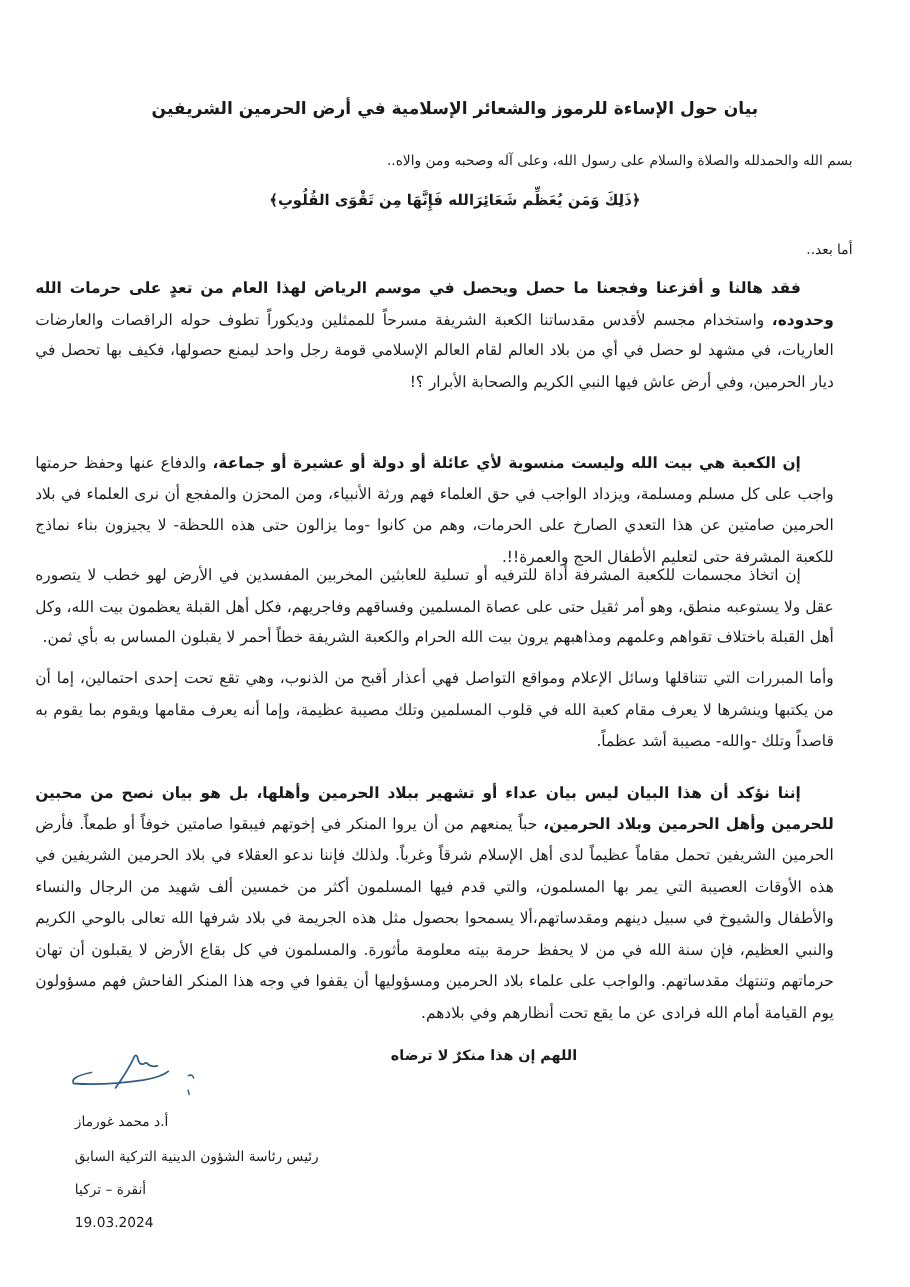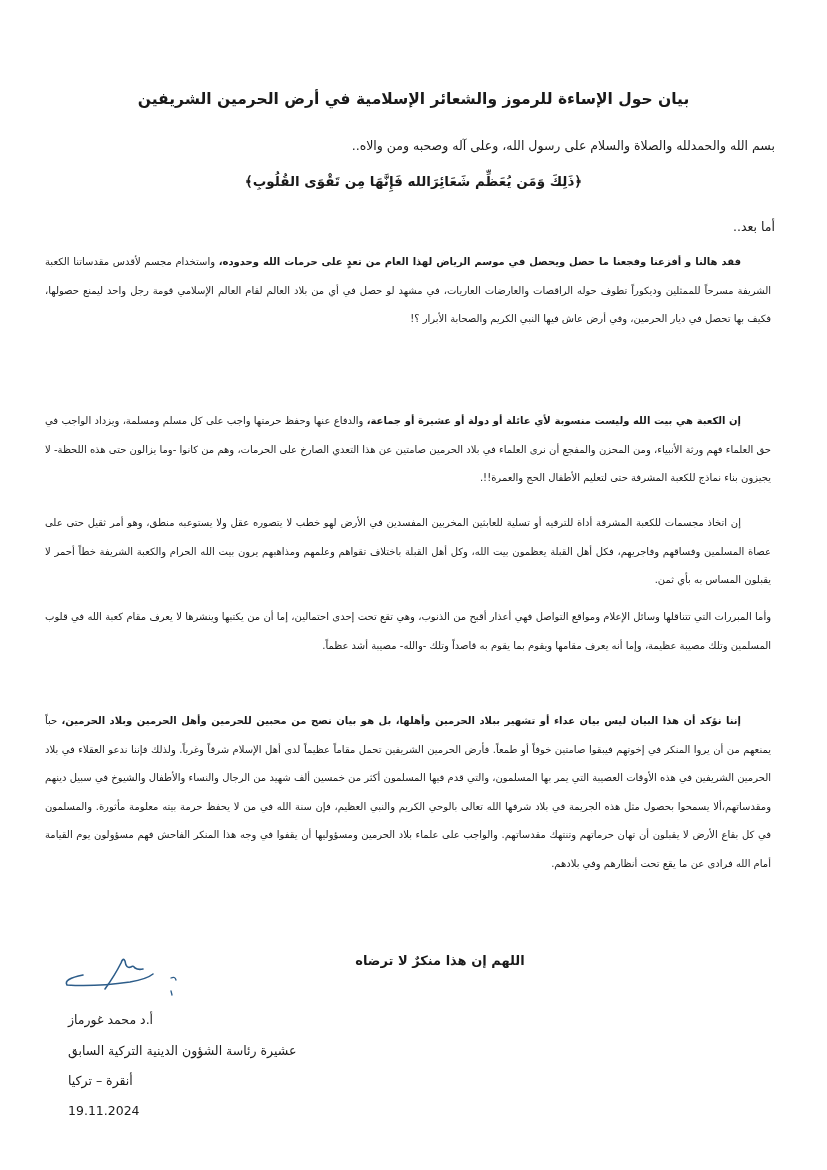--- a/index.html
+++ b/index.html
@@ -21,23 +21,23 @@
     font-size: 12.5px; direction: rtl; text-align: right;
   }
   .verse {
     position: absolute; top: 173px; left: 0; width: 827px; text-align: center;
     font-size: 13.5px; font-weight: bold; direction: rtl;
   }
   .amma {
     position: absolute; top: 219px; right: 52px; font-size: 12.5px; direction: rtl;
   }
   .para {
-    position: absolute; right: 56px; width: 726px; direction: rtl; text-align: justify;
+    position: absolute; right: 69px; width: 726px; direction: rtl; text-align: justify;
     text-align-last: right;
-    font-size: 10px; line-height: 28.5px;
+    font-size: 14px; line-height: 28.5px;
   }
   .para .lead { font-weight: bold; }
   .para .indent { display: inline-block; width: 30px; }
   #p1 { top: 248px; }
   #p2 { top: 407px; }
   #p3 { top: 509px; }
   #p4 { top: 603px; }
   #p5 { top: 707px; }
 
   .closing1 {
@@ -84,16 +84,16 @@
   <div class="closing1">اللهم إن هذا منكرٌ لا ترضاه</div>
 
   <svg class="signature" viewBox="0 0 140 60">
     <path d="M28 30 Q8 34 12 40 Q40 42 75 37 Q92 34 98 29" fill="none" stroke="#2d5d8a" stroke-width="1.6" stroke-linecap="round"></path>
     <path d="M50 44 Q60 30 66 18 Q68 12 70 16 Q71 24 76 22 Q78 20 80 23 Q83 25 88 24" fill="none" stroke="#2d5d8a" stroke-width="1.6" stroke-linecap="round"></path>
     <path d="M116 33 Q120 31 121 35" fill="none" stroke="#2d5d8a" stroke-width="1.3" stroke-linecap="round"></path>
     <path d="M116 46 L117 50" fill="none" stroke="#2d5d8a" stroke-width="1.3" stroke-linecap="round"></path>
   </svg>
 
   <div class="sig-name">أ.د محمد غورماز</div>
-  <div class="sig-role">عشيرة رئاسة الشؤون الدينية التركية السابق</div>
+  <div class="sig-role">رئيس رئاسة الشؤون الدينية التركية السابق</div>
   <div class="sig-place">أنقرة – تركيا</div>
-  <div class="sig-date">19.11.2024</div>
+  <div class="sig-date">19.03.2024</div>
 </div>
 
 </body></html>

